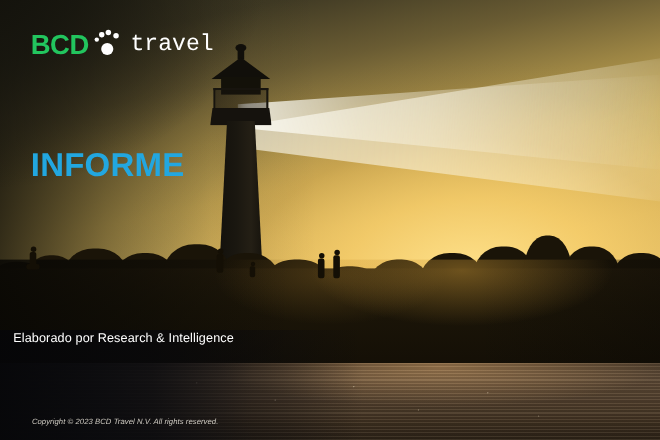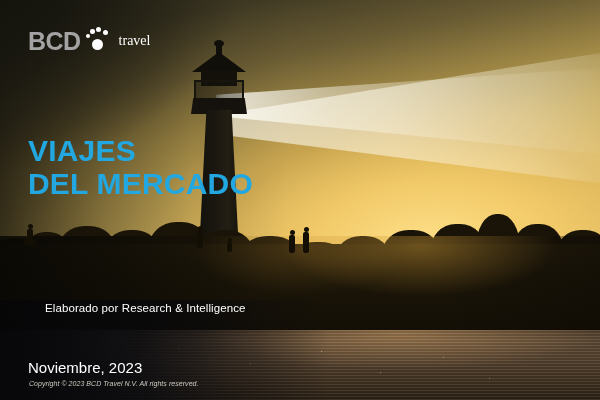--- a/index.html
+++ b/index.html
@@ -150,53 +150,53 @@
   
   .btm-shade {
     position:absolute; left:0; top:300px; width:330px; height:100px;
     background:linear-gradient(to right, rgba(6,6,8,0.92) 0%, rgba(8,8,11,0.78) 42%,
       rgba(10,10,13,0.34) 78%, rgba(0,0,0,0) 100%);
   }
 
   
   .logo { position:absolute; left:28px; top:27px; height:28px; }
   .logo-bcd {
-    font-size:25px; font-weight:bold; color:#a3a3a3; letter-spacing:-0.5px;
+    font-size:25px; font-weight:bold; color:#22c55e; letter-spacing:-0.5px;
     line-height:28px; display:inline-block; vertical-align:top;
     font-family:"Liberation Sans", sans-serif;
   }
   .paw { position:relative; display:inline-block; width:26px; height:28px; vertical-align:top; }
   .paw i { position:absolute; background:#fff; border-radius:50%; display:block; }
   .paw .t1 { width:4px;  height:4px;  left:1px;  top:7px; }
   .paw .t2 { width:4.5px;height:4.5px;left:5px;  top:2px; }
   .paw .t3 { width:5px;  height:5px;  left:11px; top:0px; }
   .paw .t4 { width:5px;  height:5px;  left:17.5px;top:2.5px; }
   .paw .big{ width:11px; height:11px; left:7px;  top:12px; }
   .logo-travel {
-    font-size:14px; color:#ffffff; line-height:28px;
+    font-size:21px; color:#ffffff; line-height:28px;
     display:inline-block; vertical-align:top; margin-left:3px;
-    font-family:Liberation Serif, serif;
+    font-family:Liberation Mono, monospace;
   }
 
   
   .title {
     position:absolute; left:28px; top:134px; width:330px;
     color:#22a7e0; font-weight:bold; font-size:30px; line-height:1.1;
     letter-spacing:0.2px;
   }
   .title div { white-space:nowrap; }
 
   .subtitle {
     position:absolute; left:28px; top:265px;
     font-size:30px; color:#29b4e8; line-height:1.12; white-space:nowrap;
   }
   .subtitle .yr { color:#29b4e8; }
 
   .byline {
-    position:absolute; left:45px; top:302px;
+    position:absolute; left:12px; top:302px;
     font-size:11.5px; color:#ffffff; letter-spacing:0.1px; white-space:nowrap;
   }
 
   .date {
     position:absolute; left:28px; top:359px;
     font-size:15px; color:#ffffff; font-weight:normal; white-space:nowrap;
   }
   .copyright {
     position:absolute; left:29px; top:380px;
     font-size:7px; color:#cfcbc2; font-style:italic; white-space:nowrap;
@@ -276,23 +276,21 @@
 
   <div class="logo">
     <span class="logo-bcd">BCD</span>
     <span class="paw">
       <i class="t1"></i><i class="t2"></i><i class="t3"></i><i class="t4"></i><i class="big"></i>
     </span>
     <span class="logo-travel">travel</span>
   </div>
 
   <div class="title">
-    <div>VIAJES</div>
-    <div>DEL MERCADO</div>
+    <div>INFORME</div>
   </div>
 
 
   <div class="byline">Elaborado por Research &amp; Intelligence</div>
 
-  <div class="date">Noviembre, 2023</div>
   <div class="copyright">Copyright © 2023 BCD Travel N.V. All rights reserved.</div>
 
 </div>
 
 </body></html>

